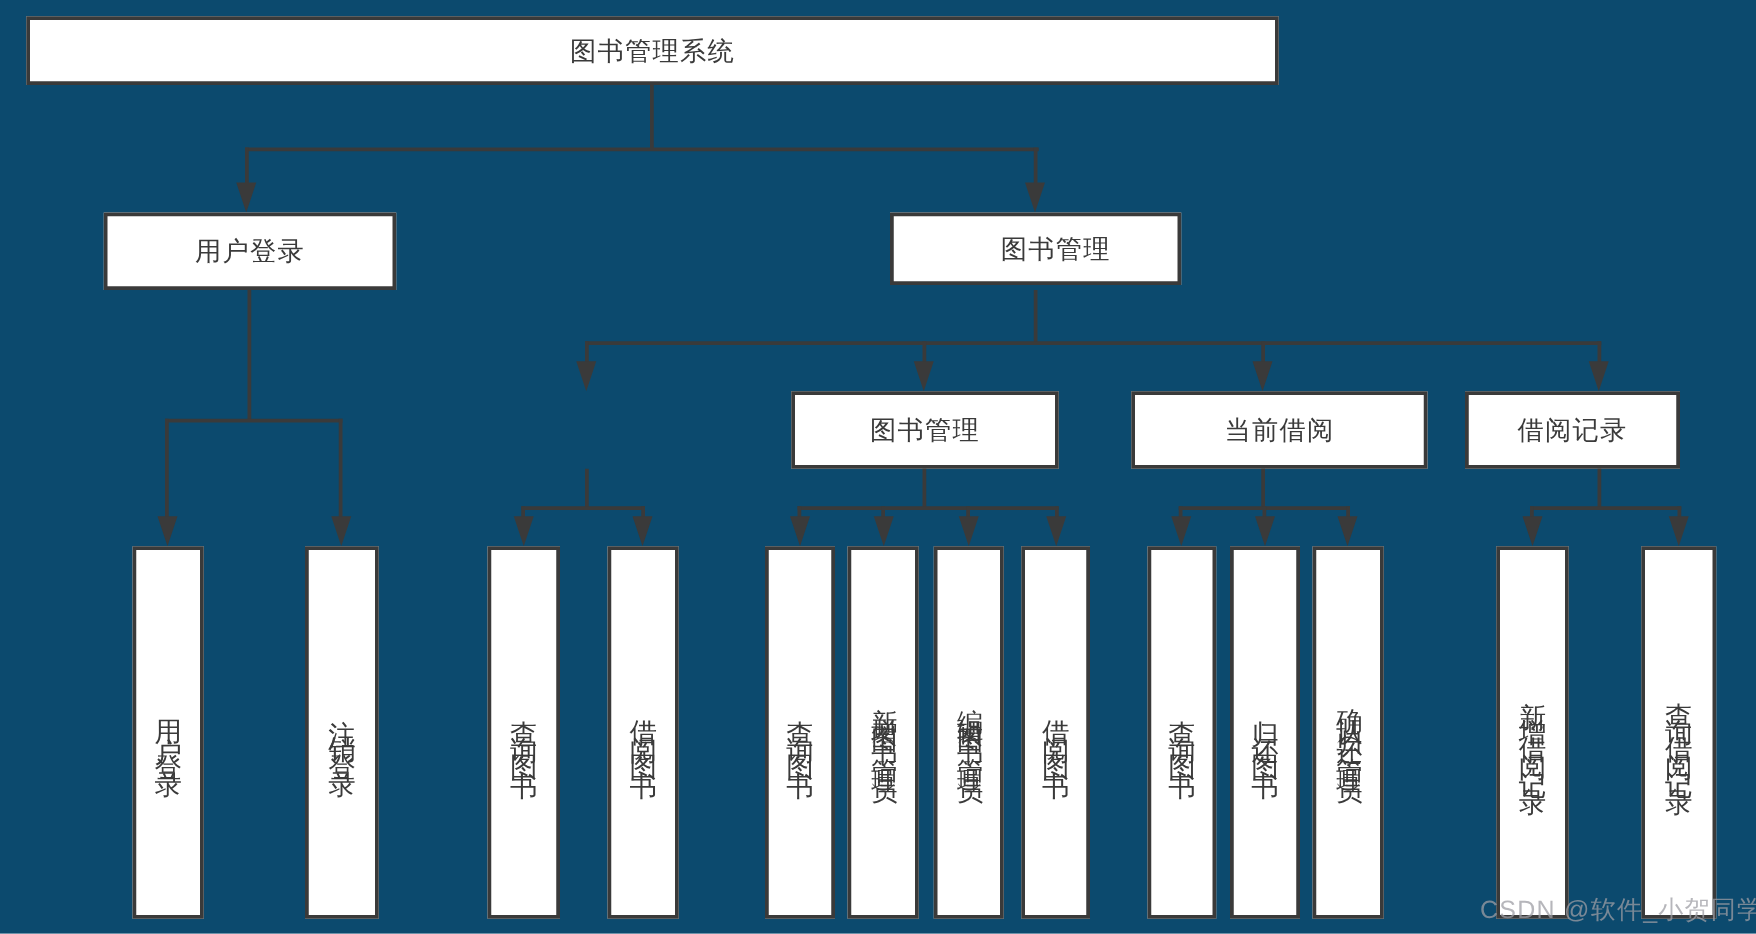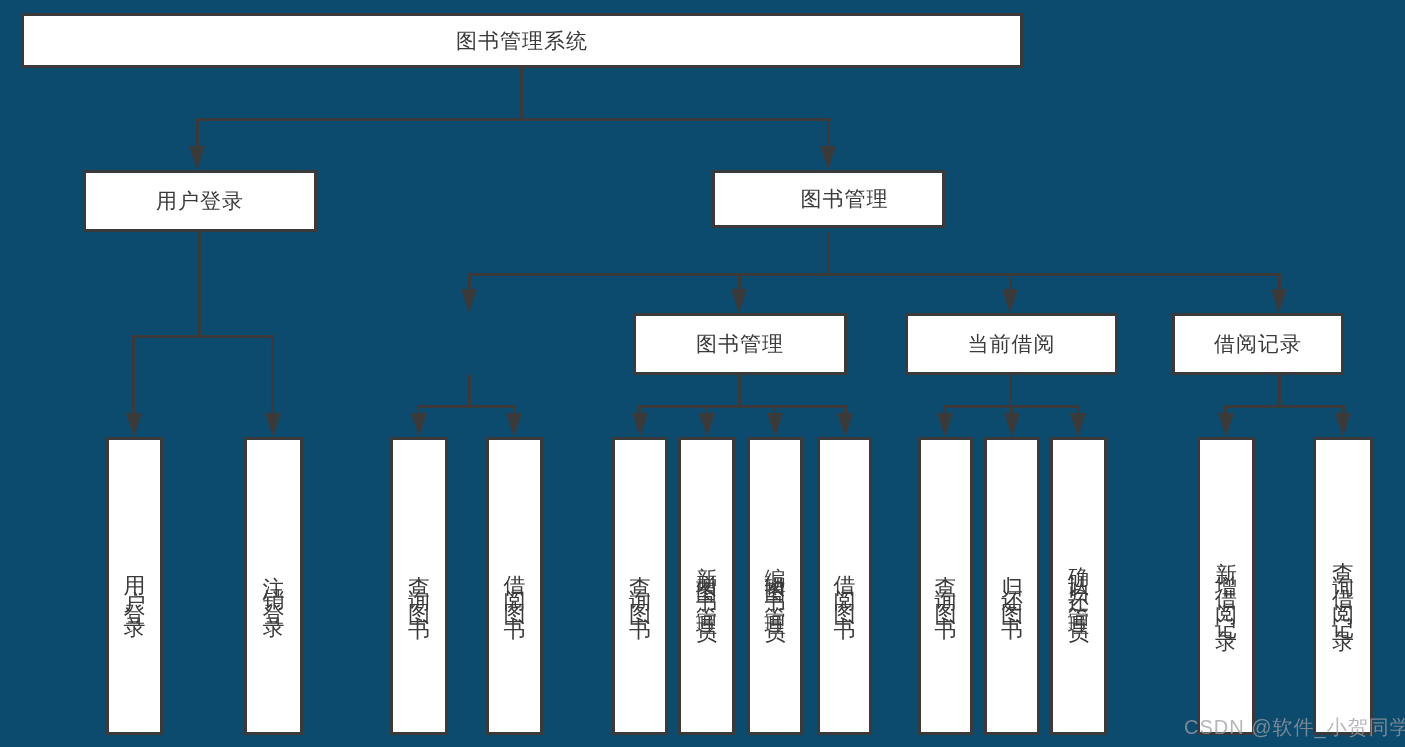--- a/index.html
+++ b/index.html
@@ -83,21 +83,21 @@
   <div class="line" style="left:468px;top:273px;width:3px;height:20px;"></div>
   <div class="line" style="left:738px;top:273px;width:3px;height:20px;"></div>
   <div class="line" style="left:1009px;top:273px;width:3px;height:20px;"></div>
   <div class="line" style="left:1278px;top:273px;width:3px;height:20px;"></div>
   <div class="arrow" style="left:461px;top:289px;"></div>
   <div class="arrow" style="left:731px;top:289px;"></div>
   <div class="arrow" style="left:1002px;top:289px;"></div>
   <div class="arrow" style="left:1271px;top:289px;"></div>
 
   <div class="node" style="left:633px;top:313px;width:214px;height:62px;">图书管理</div>
-  <div class="node" style="left:905px;top:313px;width:213px;height:62px;">当前借阅</div>
+  <div class="node" style="left:905px;top:313px;width:237px;height:62px;">当前借阅</div>
   <div class="node" style="left:1172px;top:313px;width:172px;height:62px;">借阅记录</div>
 
   <div class="line" style="left:468px;top:375px;width:3px;height:32px;"></div>
   <div class="line" style="left:417px;top:405px;width:99px;height:3px;"></div>
   <div class="line" style="left:417px;top:405px;width:3px;height:12px;"></div>
   <div class="line" style="left:513px;top:405px;width:3px;height:12px;"></div>
   <div class="arrow" style="left:411px;top:413px;"></div>
   <div class="arrow" style="left:506px;top:413px;"></div>
 
   <div class="line" style="left:738px;top:375px;width:3px;height:32px;"></div>

